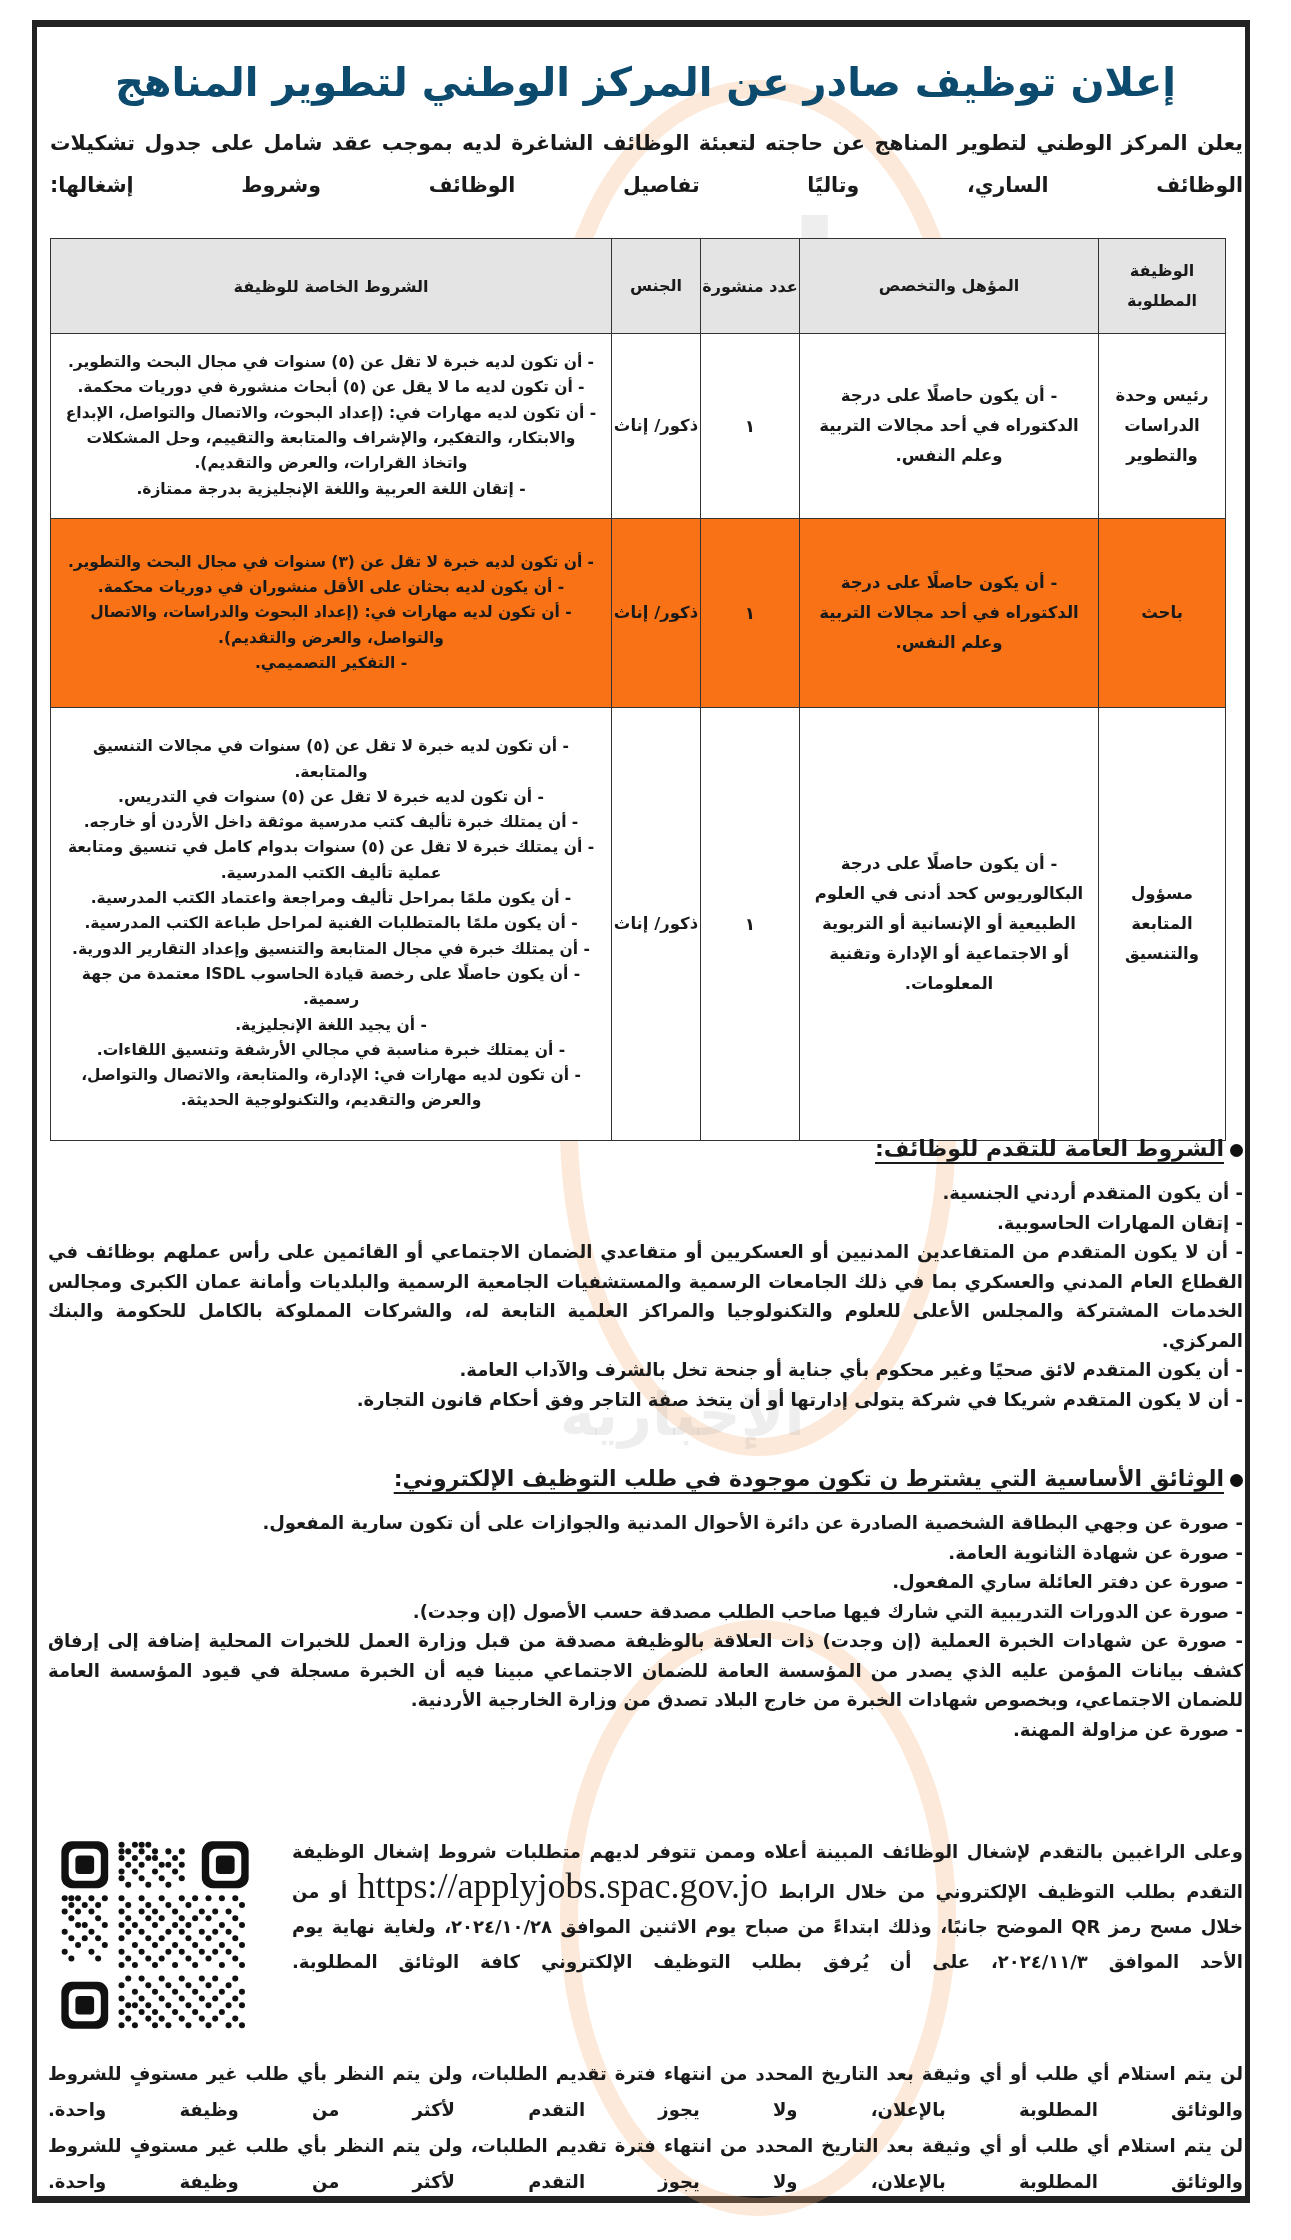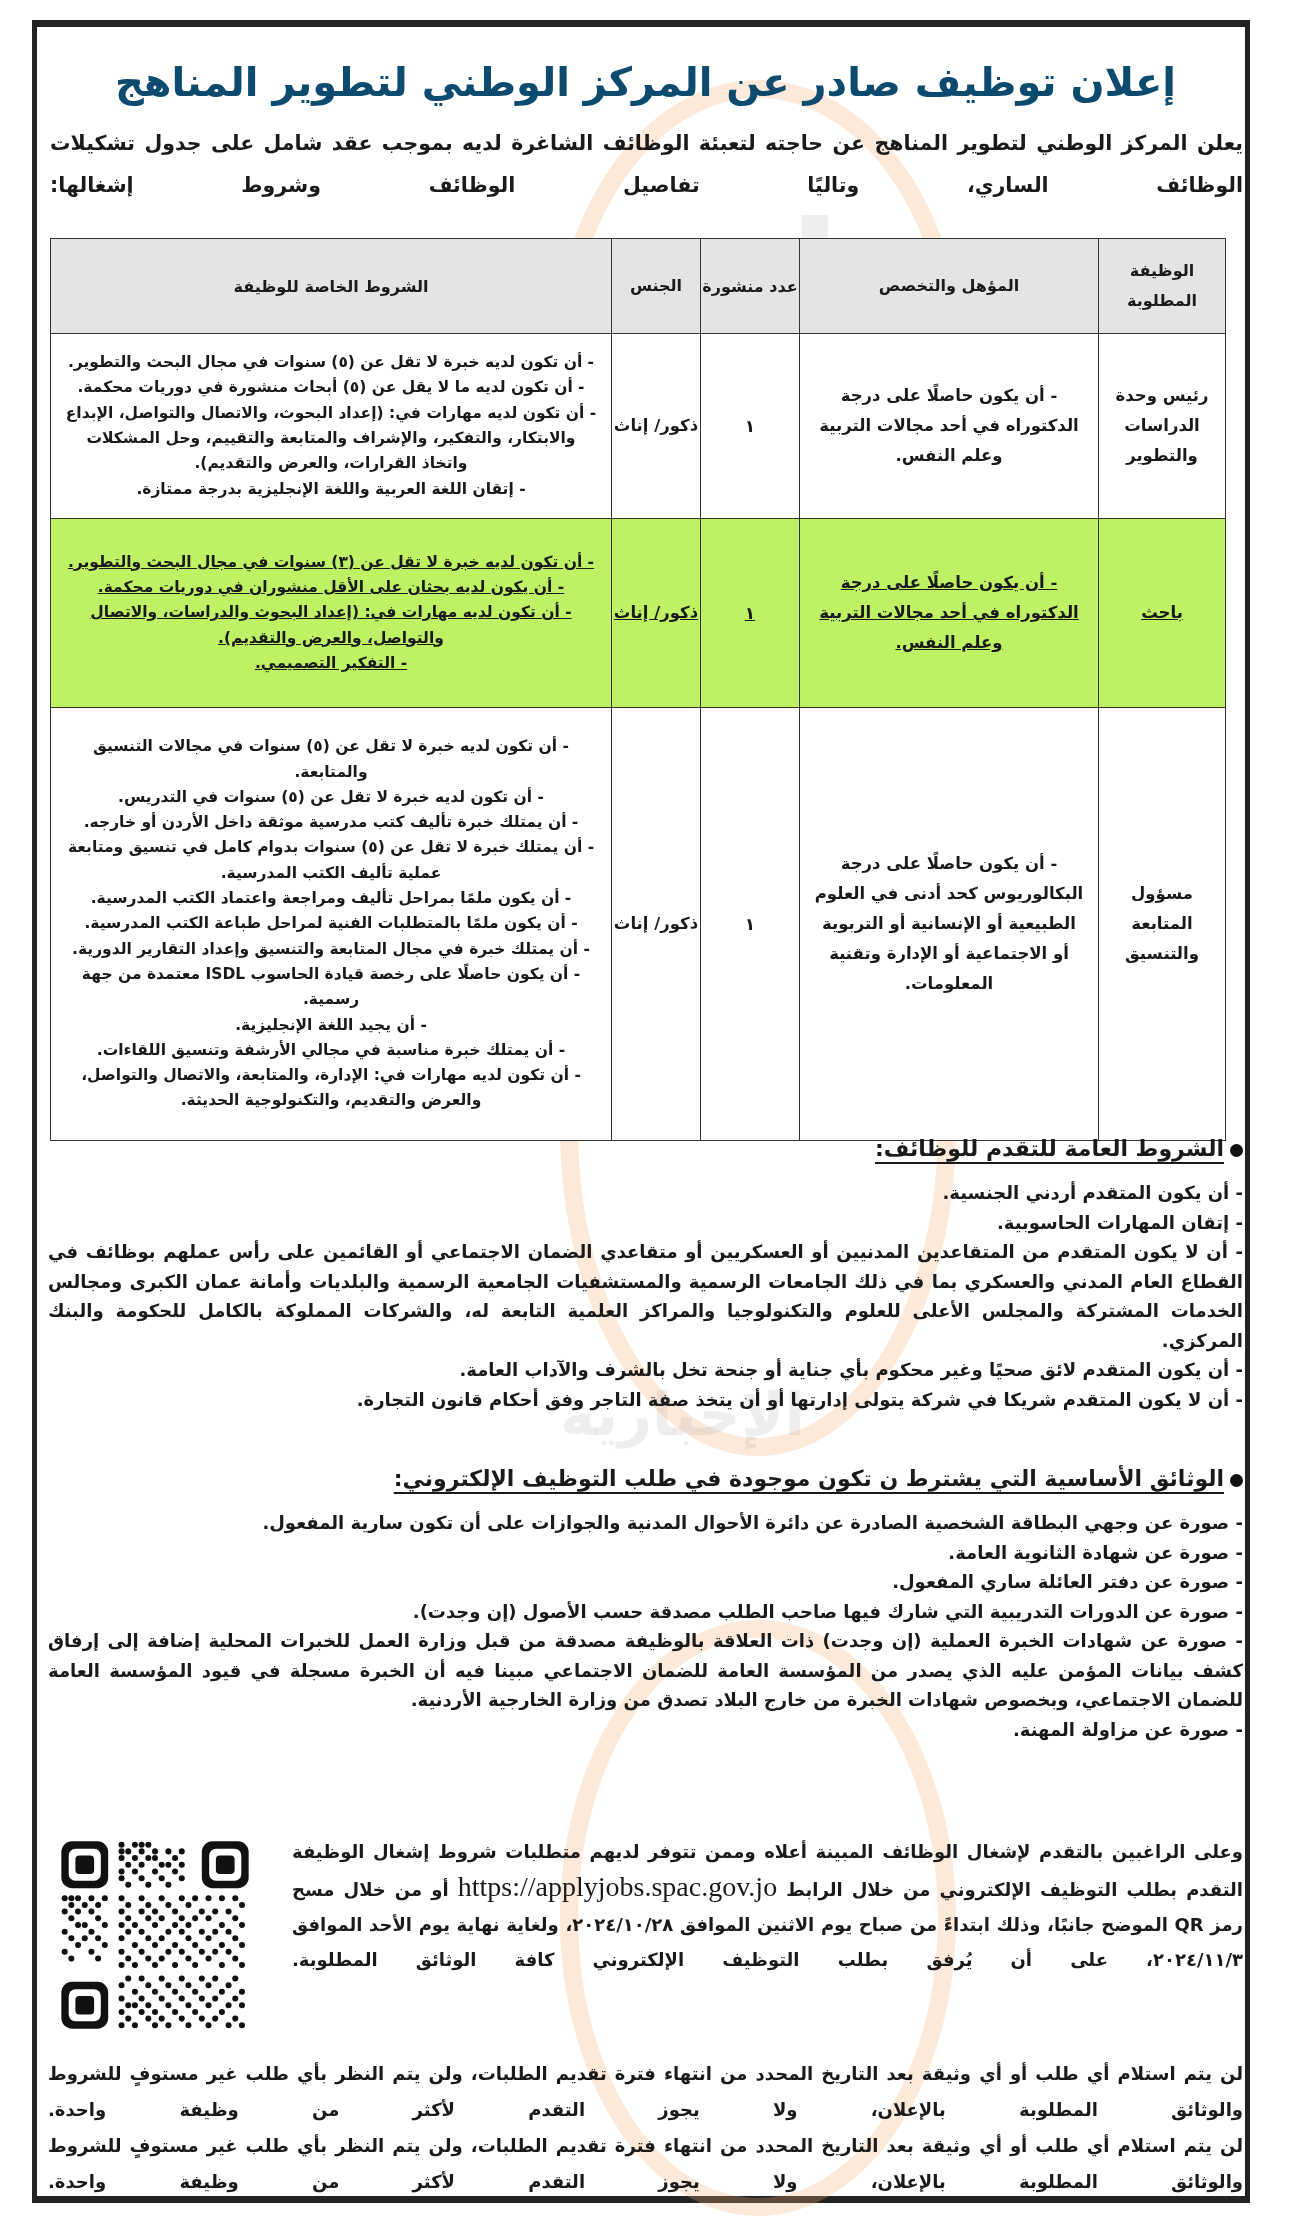--- a/index.html
+++ b/index.html
@@ -35,38 +35,38 @@
     font-size: 15.5px; font-weight: bold;
   }
   table.jobs th, table.jobs td { border: 1.5px solid #333; vertical-align: middle; }
   table.jobs th { background: #e4e4e4; height: 92px; font-size: 16px; text-align: center; font-weight: bold; }
   .c-job { width: 124px; text-align: center; font-size: 16.5px; line-height: 30px; margin-left: 27px; }
   .c-qual { width: 270px; text-align: center; font-size: 16.5px; line-height: 30px; padding: 0 14px; }
   .c-count { width: 96px; text-align: center; font-size: 17px; }
   .c-gender { width: 86px; text-align: center; font-size: 16.5px; line-height: 28px; }
   .c-cond { text-align: center; padding: 6px 10px; line-height: 25.3px; }
   tr.r1 td { height: 172px; background: #fff; }
-  tr.r2 td { height: 176px; background: #bef264; text-decoration: underline; }
+  tr.r2 td { height: 176px; background: #f97316; }
   tr.r3 td { height: 420px; background: #fff; }
   .cond-line { display: block; }
   .sec-head {
     position: absolute; right: 48px; direction: rtl; font-weight: bold; font-size: 22px;
     text-decoration: underline; text-underline-offset: 6px;
   }
   .sec-head .bullet { display: inline-block; width: 13px; height: 13px; border-radius: 50%; background: #111; margin-left: 6px; vertical-align: middle; }
   .list {
     position: absolute; left: 48px; right: 48px; direction: rtl; font-weight: bold; font-size: 18px; line-height: 29.5px;
     text-align: justify;
   }
   .list .li { display: block; }
   .apply {
     position: absolute; left: 292px; right: 48px; top: 1834px; direction: rtl; font-weight: bold; font-size: 18px;
     line-height: 35px; text-align: justify; text-align-last: justify;
   }
-  .apply .url { font-family: "Liberation Serif", serif; font-weight: normal; font-size: 28px; direction: ltr; unicode-bidi: embed; margin-top: 40px; }
+  .apply .url { font-family: "Liberation Serif", serif; font-weight: normal; font-size: 36px; direction: ltr; unicode-bidi: embed; margin-top: 40px; }
   .qr {
     position: absolute; left: 52px; top: 1838px; width: 206px; height: 194px;
   }
   .notes {
     position: absolute; left: 48px; right: 48px; top: 2056px; direction: rtl; font-weight: bold; font-size: 18px;
     line-height: 36px; text-align: justify; text-align-last: justify;
   }
 </style>
 </head>
 <body>

